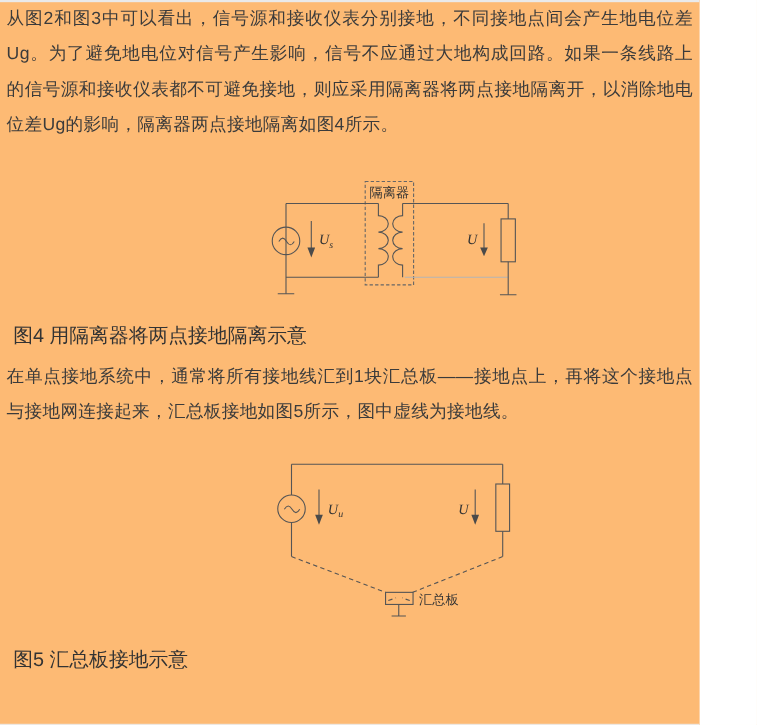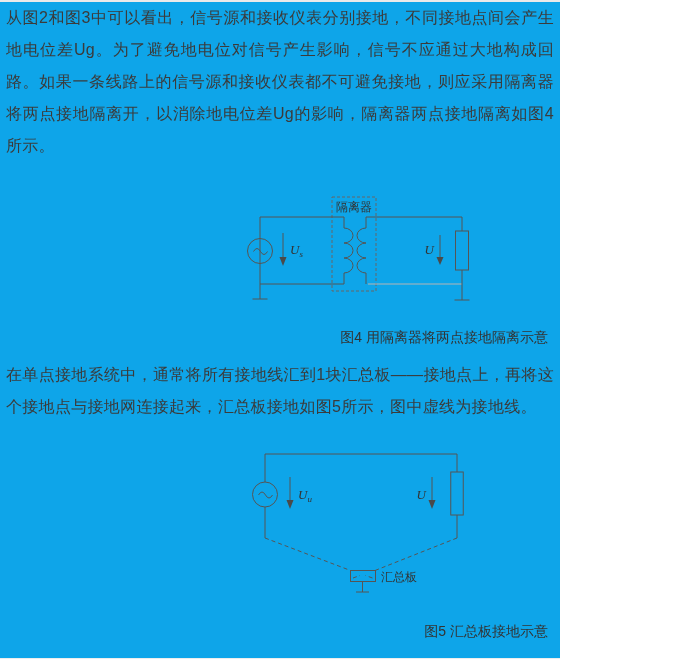--- a/index.html
+++ b/index.html
@@ -1,42 +1,42 @@
 <!DOCTYPE html>
 <html><head>
 <meta charset="utf-8">
 <style>
   html,body { margin:0; padding:0; background:#ffffff; }
   .page {
     position: relative;
-    width: 560px;
+    width: 636px;
     height: 659px;
-    background: #0ea5e9;
+    background: #fdba74;
     font-family: "Liberation Sans", sans-serif;
     overflow: hidden;
   }
   .top-rule { height:2px; background:#eaeaea; }
   .bottom-rule { position:absolute; left:0; bottom:0; width:100%; height:1px; background:#ededed; }
   p.body-text {
     margin: 0;
     padding: 0 6px;
     font-size: 16px;
     line-height: 32px;
     letter-spacing: 0.3px;
     text-align: justify;
     color: #3b3b3b;
   }
   figure { margin: 12px; }
   figure svg { display:block; }
   .fig4-svg { margin-top: 18px; }
   .fig5-svg { margin-top: 24px; }
   figcaption {
-    font-size: 14px;
+    font-size: 18px;
     line-height: 20px;
-    text-align: right;
+    text-align: left;
     color: #333333;
   }
   .cap4 { margin-top: 2px; }
   .cap5 { margin-top: 24px; }
   .p2 { margin-top: 47px; }
   .cjk-label {
     font-family: "Liberation Serif", serif;
     font-size: 12px;
     fill: #333333;
     font-style: normal;

